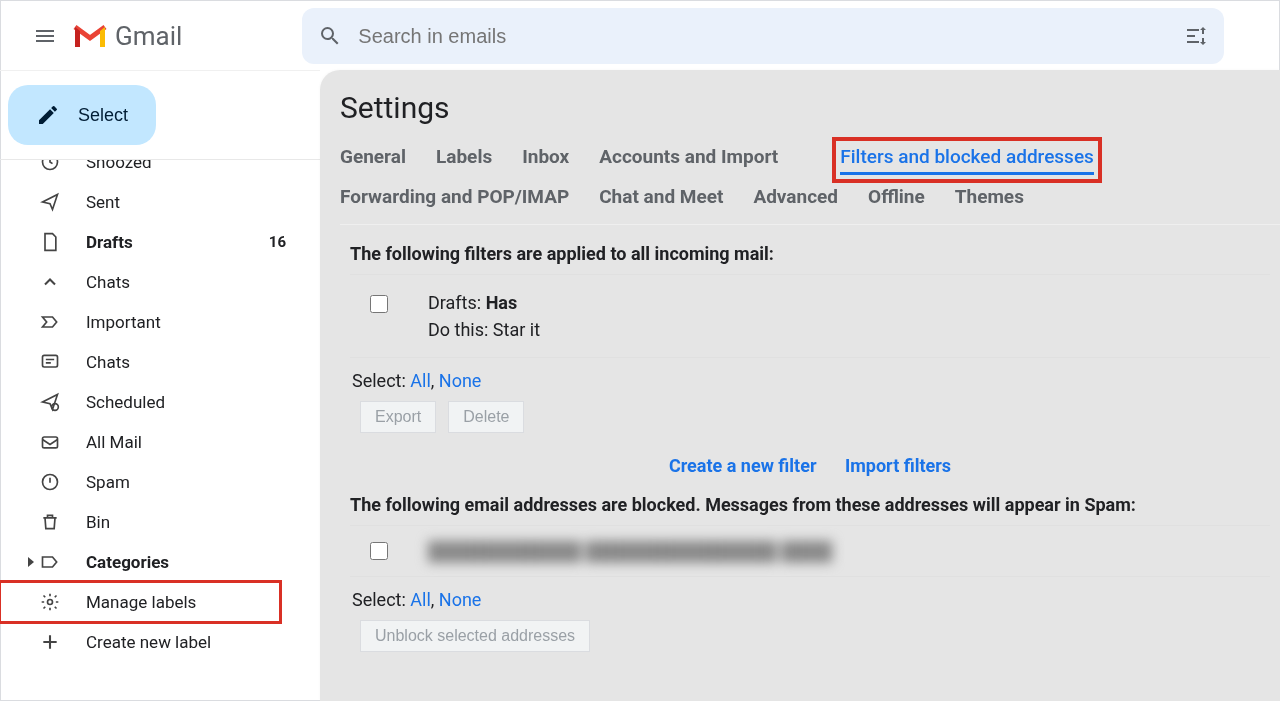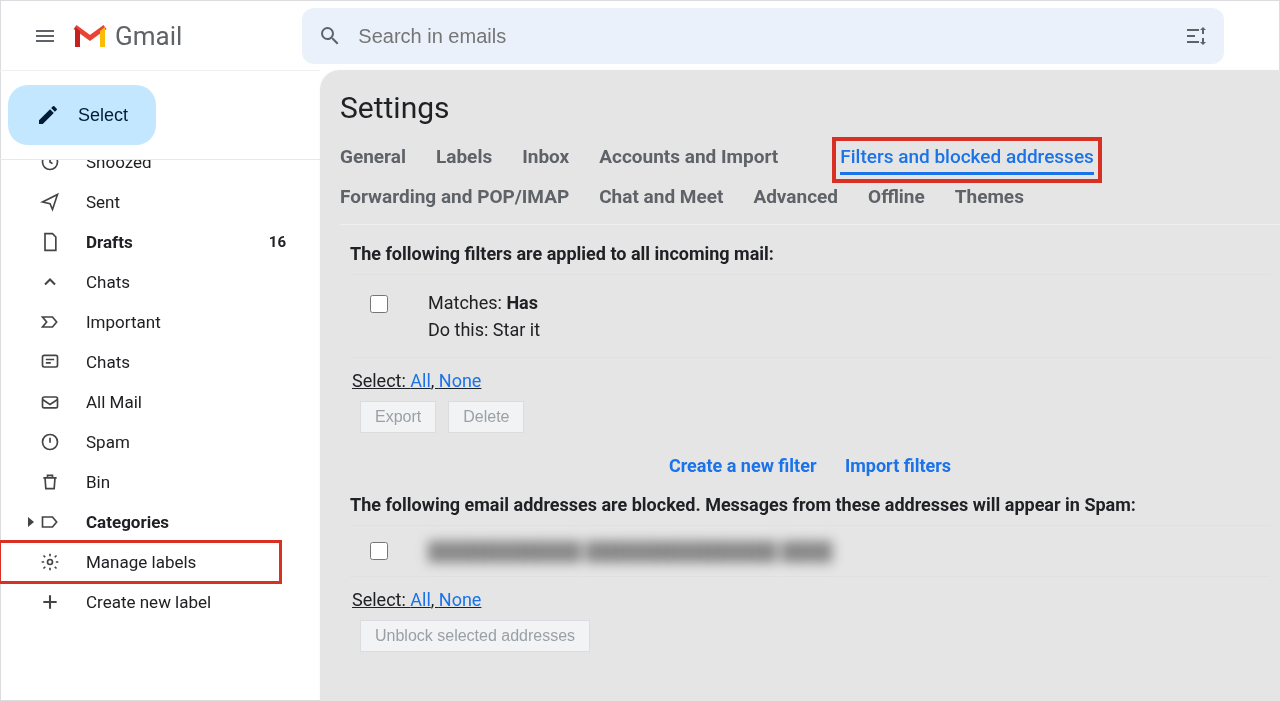--- a/index.html
+++ b/index.html
@@ -181,21 +181,20 @@
   }
   .filter-row input[type=checkbox]{
     width: 18px; height: 18px;
     margin-top: 6px;
     margin-right: 40px;
   }
   .filter-text { font-size: 18px; line-height: 1.5; }
   .select-row {
     margin: 12px 0 10px 12px;
     font-size: 18px;
-    text-decoration: underline;
   }
   .select-row .link { color: #1a73e8; cursor: pointer; }
   .btn-row {
     margin-left: 20px;
     margin-top: 6px;
   }
   .ghost-btn {
     background: #f1f3f4;
     border: 1px solid #dadce0;
     color: #9aa0a6;
@@ -328,20 +327,30 @@
             <rect x="3" y="4" width="18" height="14" rx="2"></rect>
             <path d="M7 9h10M7 13h6"></path>
           </svg>
         </span>
         <span>Chats</span>
       </div>
       <div class="side-item">
         <span style="width:12px;display:inline-block"></span>
         <span class="icon">
           <svg width="20" height="20" viewBox="0 0 24 24" fill="none" stroke="#444" stroke-width="2">
+            <path d="M3 12l18-9-6 18-3-7-9-2z"></path>
+            <circle cx="18" cy="18" r="4"></circle>
+          </svg>
+        </span>
+        <span>Scheduled</span>
+      </div>
+      <div class="side-item">
+        <span style="width:12px;display:inline-block"></span>
+        <span class="icon">
+          <svg width="20" height="20" viewBox="0 0 24 24" fill="none" stroke="#444" stroke-width="2">
             <rect x="3" y="6" width="18" height="13" rx="2"></rect>
             <path d="M3 9l9 6 9-6"></path>
           </svg>
         </span>
         <span>All Mail</span>
       </div>
       <div class="side-item">
         <span style="width:12px;display:inline-block"></span>
         <span class="icon">
           <svg width="20" height="20" viewBox="0 0 24 24" fill="none" stroke="#444" stroke-width="2">
@@ -406,21 +415,21 @@
       <span class="tab">Offline</span>
       <span class="tab">Themes</span>
     </div>
 
   <div class="section-heading">The following filters are applied to all incoming mail:</div>
 
   <div class="filter-row">
     <input type="checkbox" style="">
     <div class="filter-text">
       <div>
-        <span>Matches: </span><b>Has</b>
+        <span>Drafts: </span><b>Has</b>
       </div>
       <div>Do this: Star it</div>
     </div>
   </div>
 
   <div class="select-row">
     <span>Select: </span><span class="link">All</span><span>, </span><span class="link">None</span>
   </div>
   <div class="btn-row">
     <button class="ghost-btn">Export</button>

